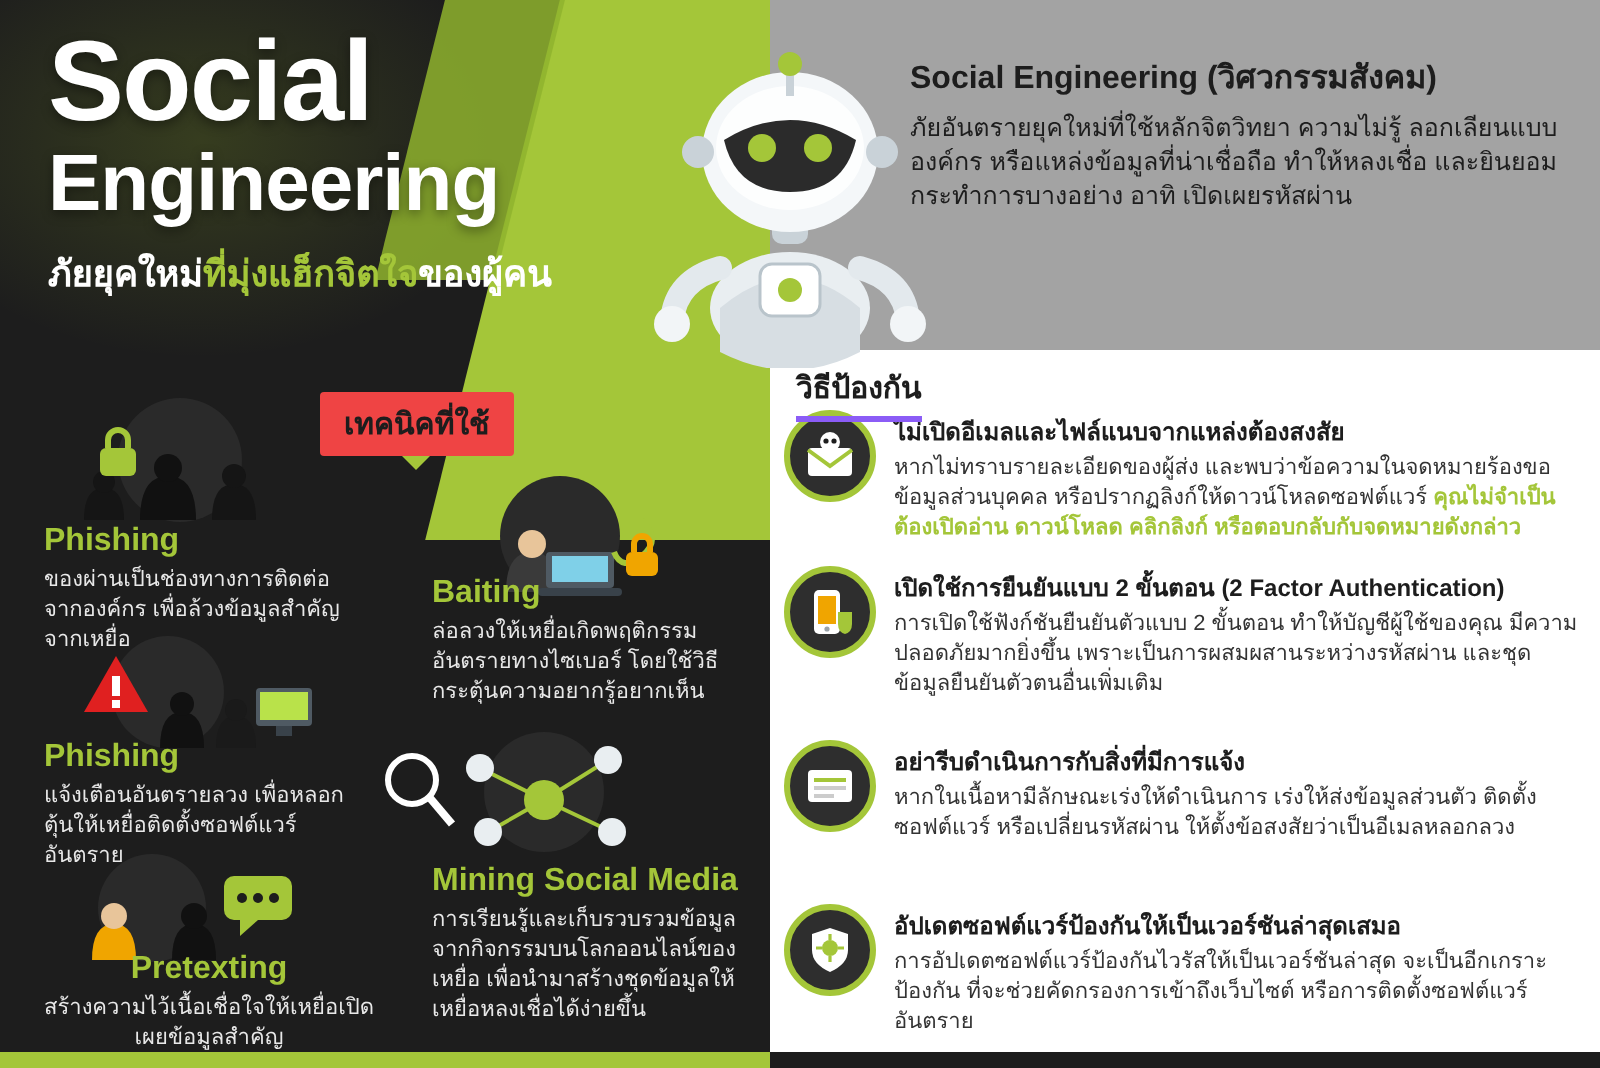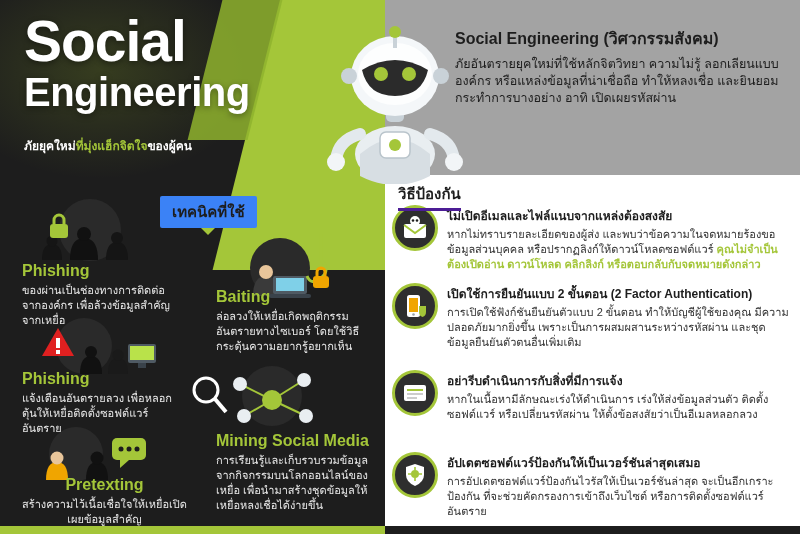--- a/index.html
+++ b/index.html
@@ -67,22 +67,22 @@
   .title-sub {
     font-size: 40px;
     line-height: 44px;
     font-weight: bold;
     color: #ffffff;
     letter-spacing: -0.5px;
     margin-top: 2px;
     text-shadow: 0 2px 6px rgba(0,0,0,0.4);
   }
   .title-thai {
-    margin-top: 22px;
-    font-size: 12px;
+    margin-top: 8px;
+    font-size: 18px;
     font-weight: bold;
     color: #ffffff;
   }
   .title-thai .hl { color: #a4c639; }
 
   
   .top-right {
     position: absolute;
     left: 385px; top: 0;
     width: 415px; height: 175px;
@@ -110,21 +110,21 @@
     position: absolute;
     left: 320px; top: 14px;
     width: 150px; height: 170px;
     z-index: 8;
   }
 
   
   .tech-label {
     position: absolute;
     left: 160px; top: 196px;
-    background: #3b82f6;
+    background: #ef4444;
     color: #1d1d1d;
     font-size: 15px;
     font-weight: bold;
     padding: 4px 12px;
     border-radius: 2px;
     z-index: 7;
   }
   .tech-label::after {
     content: "";
     position: absolute;
@@ -160,21 +160,21 @@
     left: 385px; top: 175px;
     width: 415px; height: 359px;
     background: #ffffff;
   }
   .howto-label {
     position: absolute;
     left: 398px; top: 182px;
     font-size: 15px;
     font-weight: bold;
     color: #1d1d1d;
-    border-bottom: 3px solid #4c1d95;
+    border-bottom: 3px solid #8b5cf6;
     padding-bottom: 2px;
     z-index: 7;
   }
   .row {
     position: absolute;
     left: 392px;
     width: 400px;
     display: flex;
     gap: 9px;
   }

